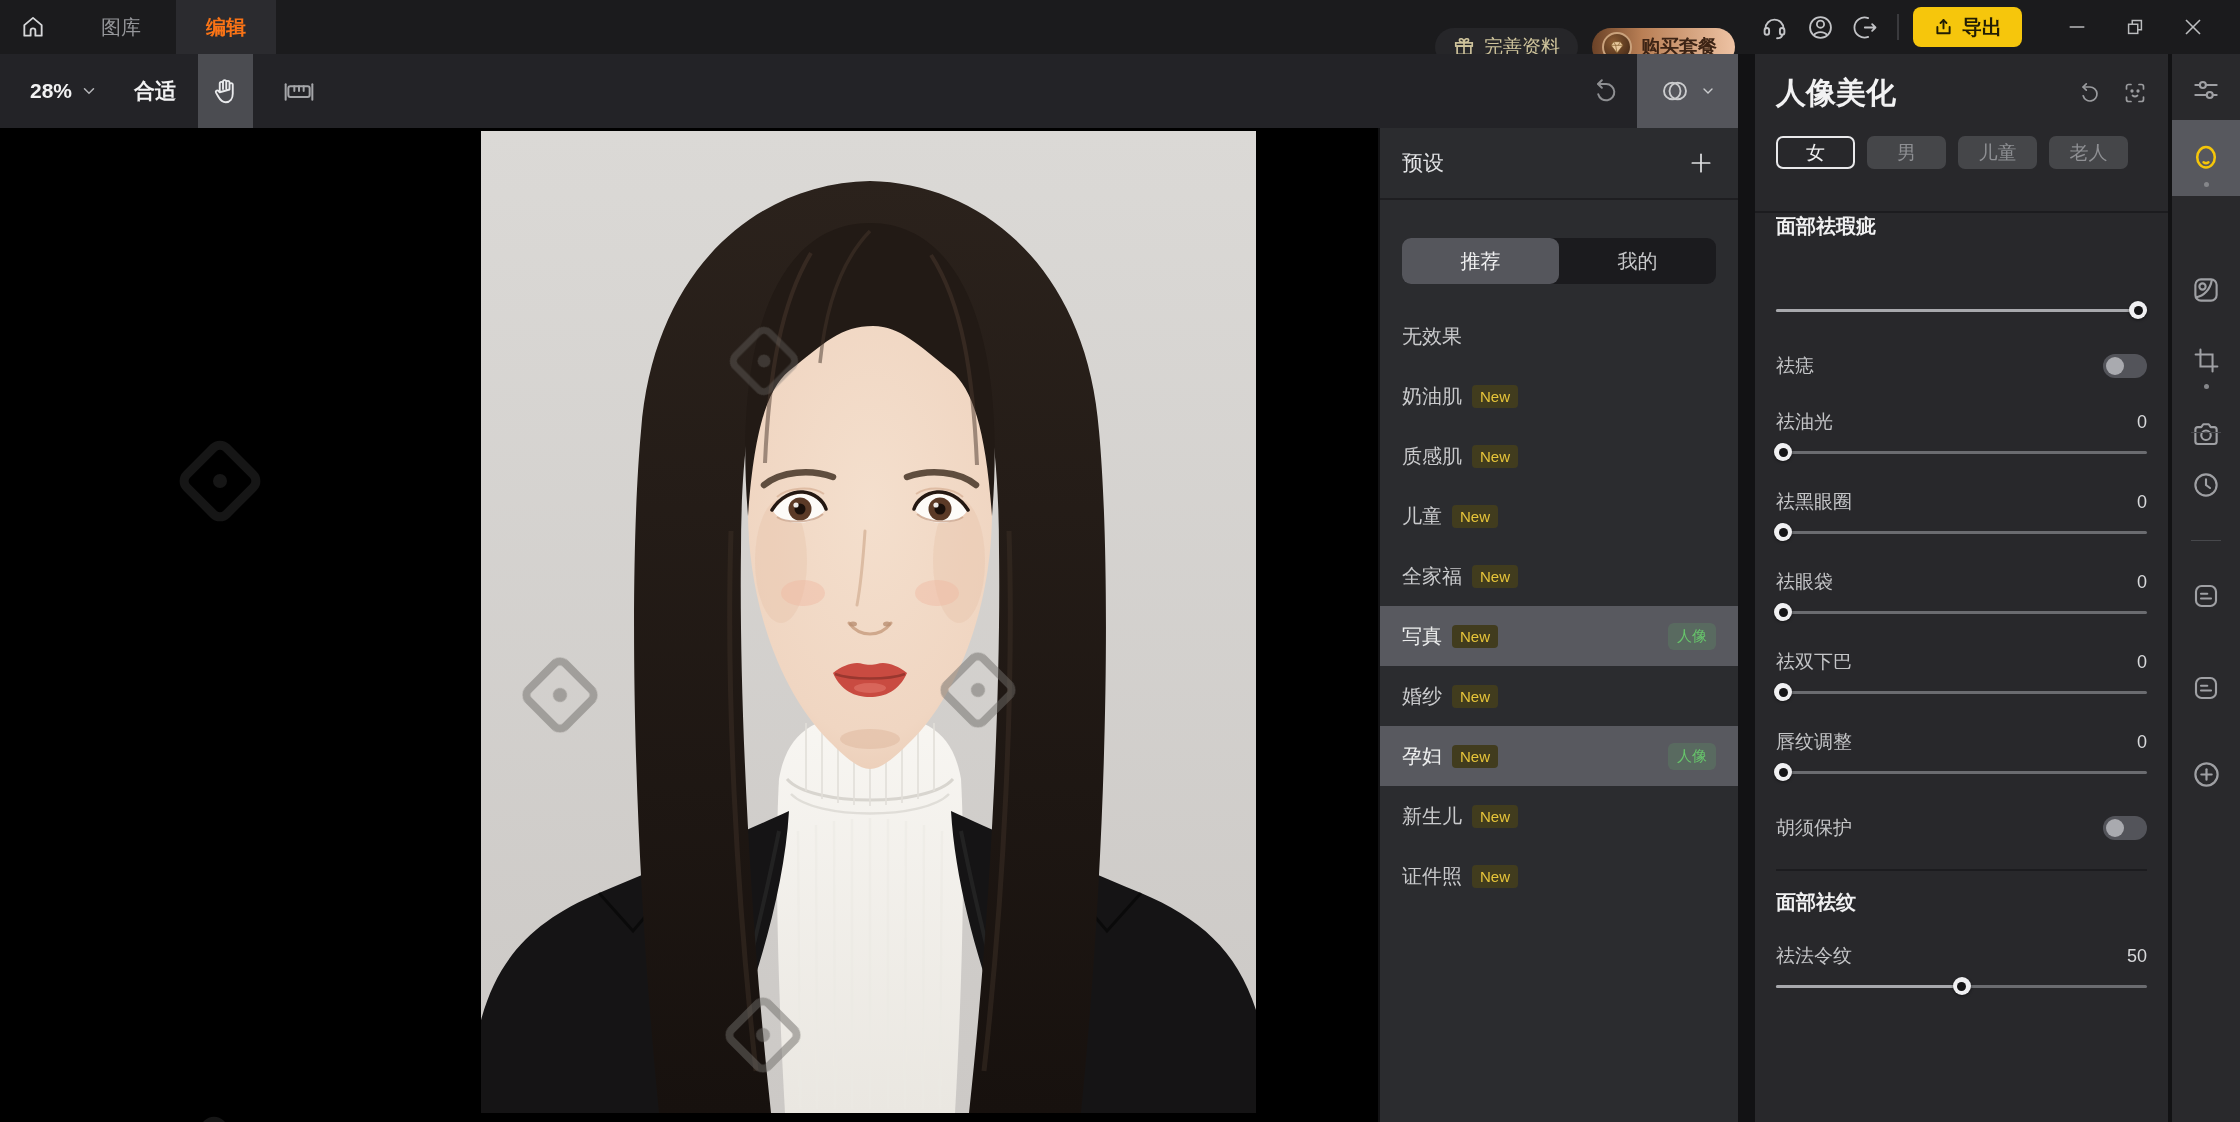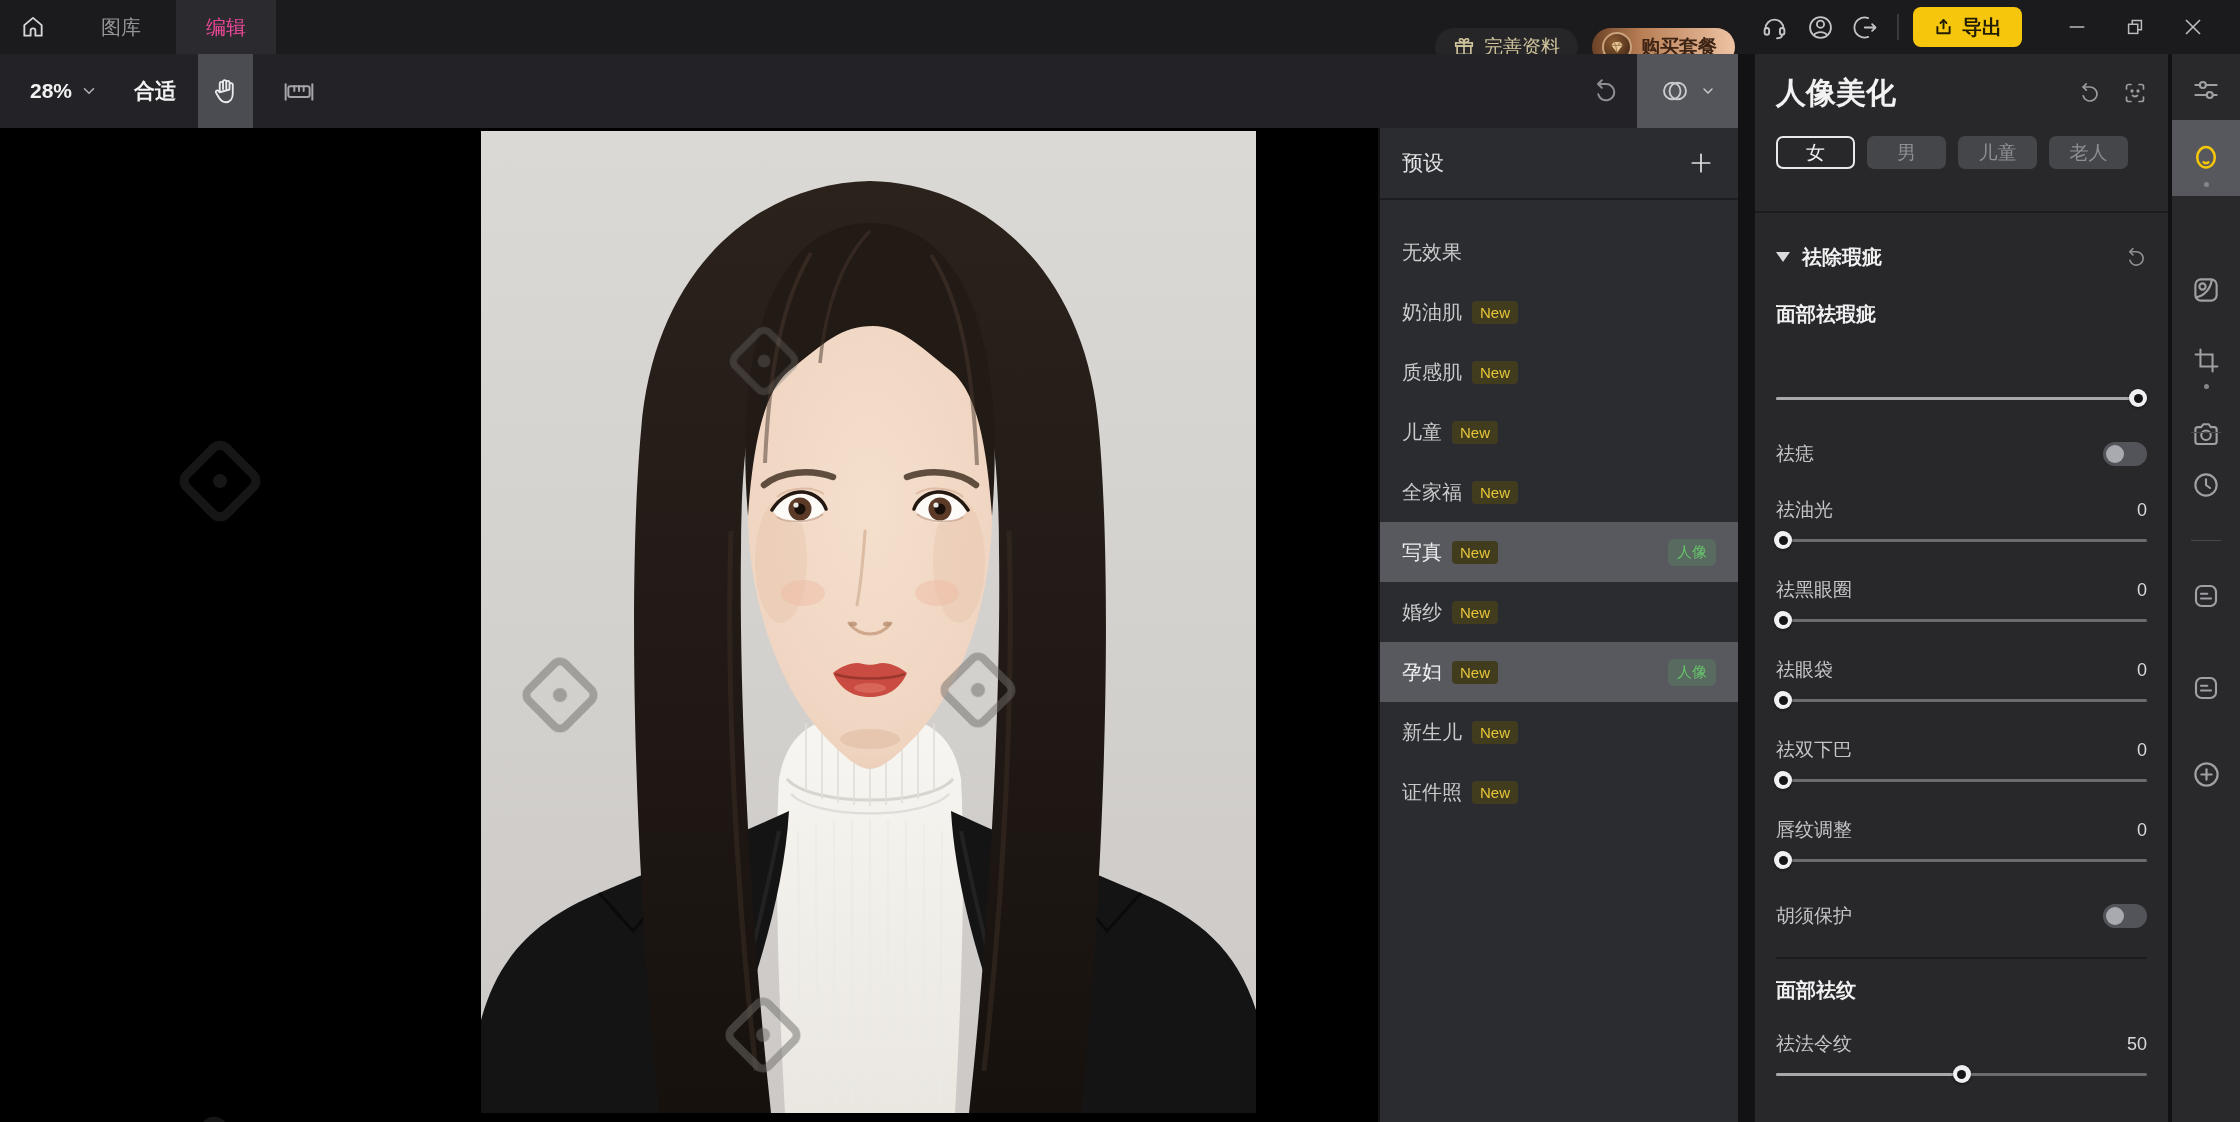--- a/index.html
+++ b/index.html
@@ -5,21 +5,21 @@
   * { margin:0; padding:0; box-sizing:border-box; }
   html,body { background:#000; }
   body { font-family:"Liberation Sans","DejaVu Sans",sans-serif; }
   .app { position:relative; width:2240px; height:1122px; background:#121214; overflow:hidden; }
 
   
   .topbar { position:absolute; left:0; top:0; width:2240px; height:54px; background:#1b1b1d; display:flex; align-items:center;justify-content:space-between; }
   .home-btn { width:66px; height:54px; display:flex; align-items:center; justify-content:center; color:#d6d7d9; cursor:pointer; }
   .nav-tab { height:54px; display:flex; align-items:center; justify-content:center; font-size:20px; }
   .tab-gallery { width:110px; color:#95969a; }
-  .tab-edit { width:100px; color:#ec4899; font-weight:normal; background:#2b2b2f; }
+  .tab-edit { width:100px; color:#f97316; font-weight:bold; background:#2b2b2f; }
   .topbar-right { margin-left:auto; display:flex; align-items:center; gap:0; padding-right:18px; }
   .pill { height:38px; border-radius:19px; display:flex; align-items:center; gap:9px; padding:0 18px; font-size:19px; cursor:pointer;margin-top:40px; }
   .pill-profile { background:#262629; color:#cfc49c; }
   .pill-buy { background:linear-gradient(90deg,#6b4227 0%,#b97f55 35%,#eec3a4 100%); color:#3d2415; font-weight:bold; margin-left:14px; }
   .gem-wrap { width:30px; height:30px; border-radius:50%; background:radial-gradient(circle at 35% 30%,#8a5a33,#3a2212); border:2px solid #caa27c; display:flex; align-items:center; justify-content:center; margin-left:-8px; }
   .icon-btn { width:46px; height:46px; display:flex; align-items:center; justify-content:center; color:#c3c4c7; cursor:pointer; }
   .tb-sep { width:2px; height:26px; background:#3a3a3d; margin:0 14px 0 8px; }
   .export-btn { height:40px; border-radius:8px; background:#f6c60c; color:#221d04; font-size:20px; font-weight:bold; display:flex; align-items:center; gap:8px; padding:0 20px; cursor:pointer; }
   .win-controls { display:flex; align-items:center; margin-left:26px; }
   .win-btn { width:58px; height:54px; display:flex; align-items:center; justify-content:center; color:#bcbdbf; cursor:pointer; }
@@ -369,20 +369,24 @@
   <div class="preset-panel">
     <div class="preset-head">
       <span class="preset-title">预设</span>
       <span class="preset-add">
         <svg width="26" height="26" viewBox="0 0 24 24" stroke="currentColor" stroke-width="1.6" stroke-linecap="round">
             <line x1="12" y1="4" x2="12" y2="20"></line>
             <line x1="4" y1="12" x2="20" y2="12"></line>
           </svg>
       </span>
     </div>
+    <div class="preset-tabs" id="preset-tabs">
+        <div class="preset-tab active">推荐</div>
+        <div class="preset-tab">我的</div>
+      </div>
     <div class="preset-list" id="preset-list">
         <div class="preset-item">
     <span class="preset-label">无效果</span>
 
   </div>
         <div class="preset-item">
     <span class="preset-label">奶油肌</span>
     <span class="new-badge">New</span>
 
   </div>
@@ -455,30 +459,20 @@
       </div>
       <div class="gender-row" id="gender-row">
           <div class="gender-btn active">女</div>
           <div class="gender-btn">男</div>
           <div class="gender-btn">儿童</div>
           <div class="gender-btn">老人</div>
         </div>
     </div>
     <div class="bp-divider"></div>
     <div class="bp-inner">
-      <div class="section-row">
-        <span class="tri-down"></span>
-        <span class="section-title">祛除瑕疵</span>
-        <span class="section-reset">
-          <svg width="23" height="23" viewBox="0 0 24 24" fill="none" stroke="currentColor" stroke-width="1.7" stroke-linecap="round" stroke-linejoin="round">
-              <path d="M9.3,2.8 L6,6 L9.3,9.2"></path>
-              <path d="M6.3,6 H13 a7,7 0 1 1 -6.8,8.8"></path>
-            </svg>
-        </span>
-      </div>
       <div class="group-heading">面部祛瑕疵</div>
       <div class="rows" id="rows-a">
           <div class="ctl-row">
     <div class="ctl-slider">
       <div class="track">
                 <div class="fill" style="width: 100%;"></div>
               </div>
       <div class="handle" style="left: calc(95.2% + 0px);"></div>
     </div>
   </div>

